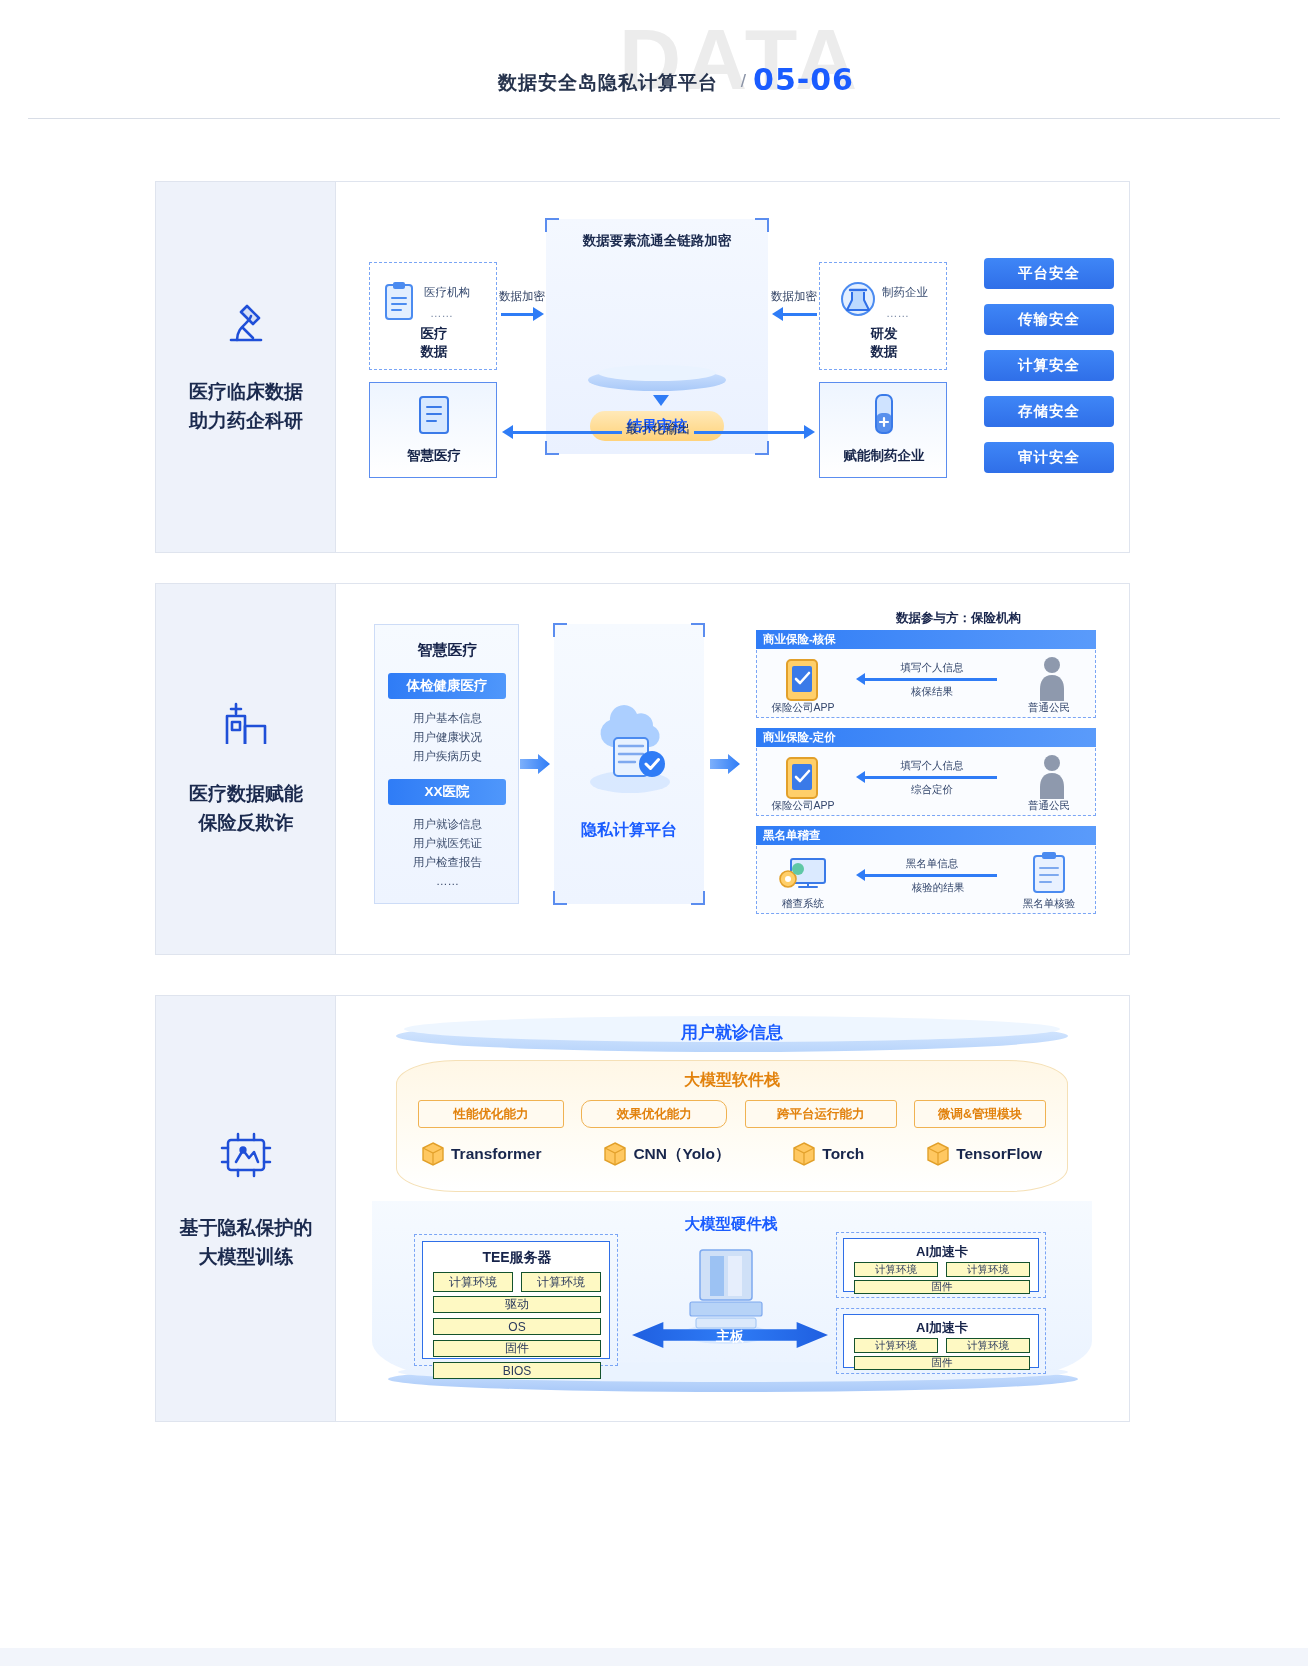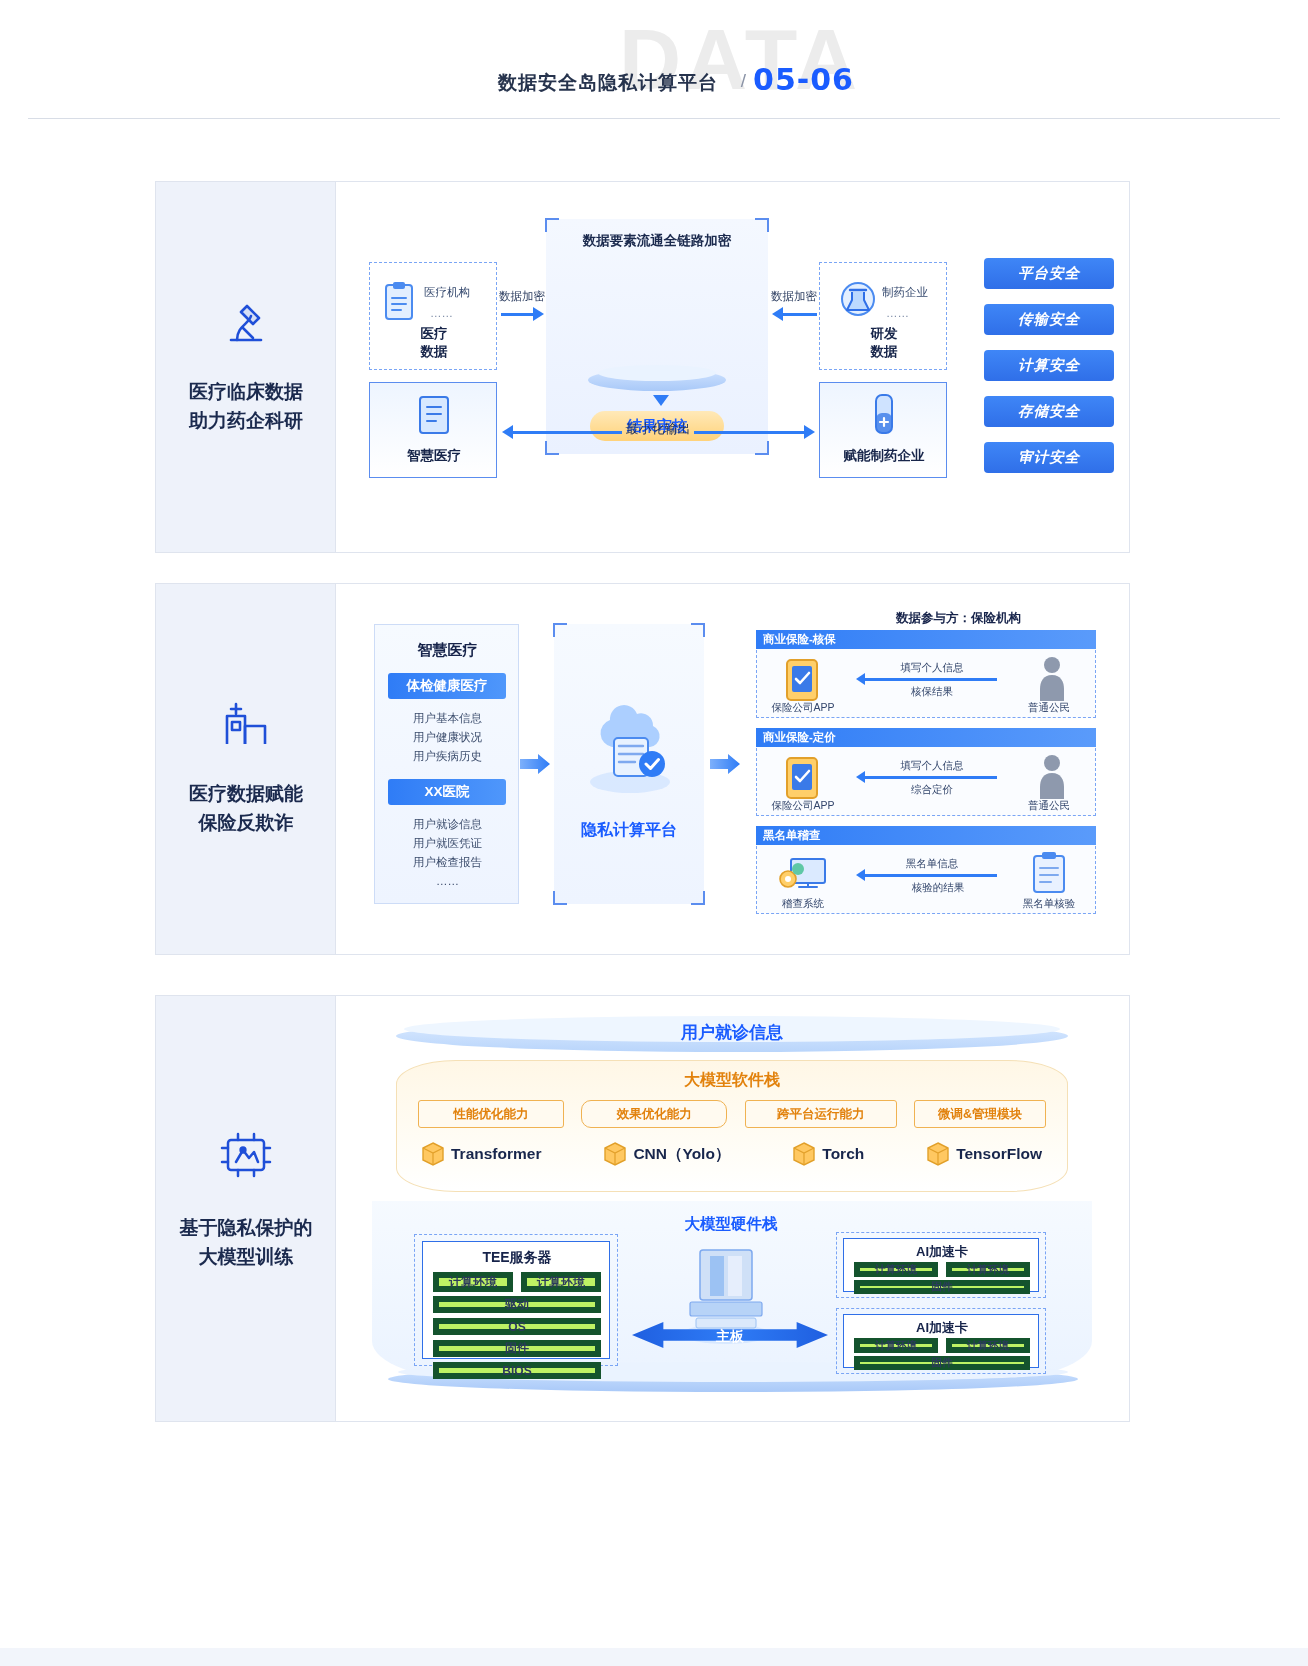--- a/index.html
+++ b/index.html
@@ -95,21 +95,20 @@
     border-top:6px solid transparent;border-bottom:6px solid transparent;
     border-right:9px solid #2f7cf6;
   }
 
   .sec-badge {
     width:130px;height:31px;border-radius:4px;
     background:linear-gradient(180deg,#3f86f7,#2f6fe8);
     color:#fff;font-size:14.5px;font-weight:bold;
     display:flex;align-items:center;justify-content:center;
     letter-spacing:1px;
-    font-style:italic;
   }
 
   .disc {
     position:absolute; border-radius:50%;
     background:linear-gradient(180deg,#dce9ff,#b9d3fb);
   }
 
   
   .panel2-left {
     position:absolute; left:38px; top:40px; width:145px; height:280px;
@@ -137,22 +136,22 @@
   
   .ellipse {
     position:absolute; border-radius:50%;
   }
   .stack-chip {
     border:1px solid #f0b252; border-radius:3px; background:#fffaf0;
     color:#e2820d; font-size:12.5px; font-weight:bold;
     display:flex;align-items:center;justify-content:center;
   }
   .fw-row {
-    background:#bef264; border:6px solid #14532d; color:#2b3a5c;
-    font-size:12px; display:flex;align-items:center;justify-content:center;font-weight:bold;
+    background:#fef9c3; border:1px solid #14532d; color:#2b3a5c;
+    font-size:12px; display:flex;align-items:center;justify-content:center;
   }
   .tee-box {
     position:absolute; border:1px solid #2f6fe8; background:#ffffff;
   }
   .dashed-wrap { position:absolute; border:1px dashed #7aa5f5; }
 
   .footline {
     position:absolute; left:0; bottom:0; width:1308px; height:18px;
     background:#f2f5fb;
   }

